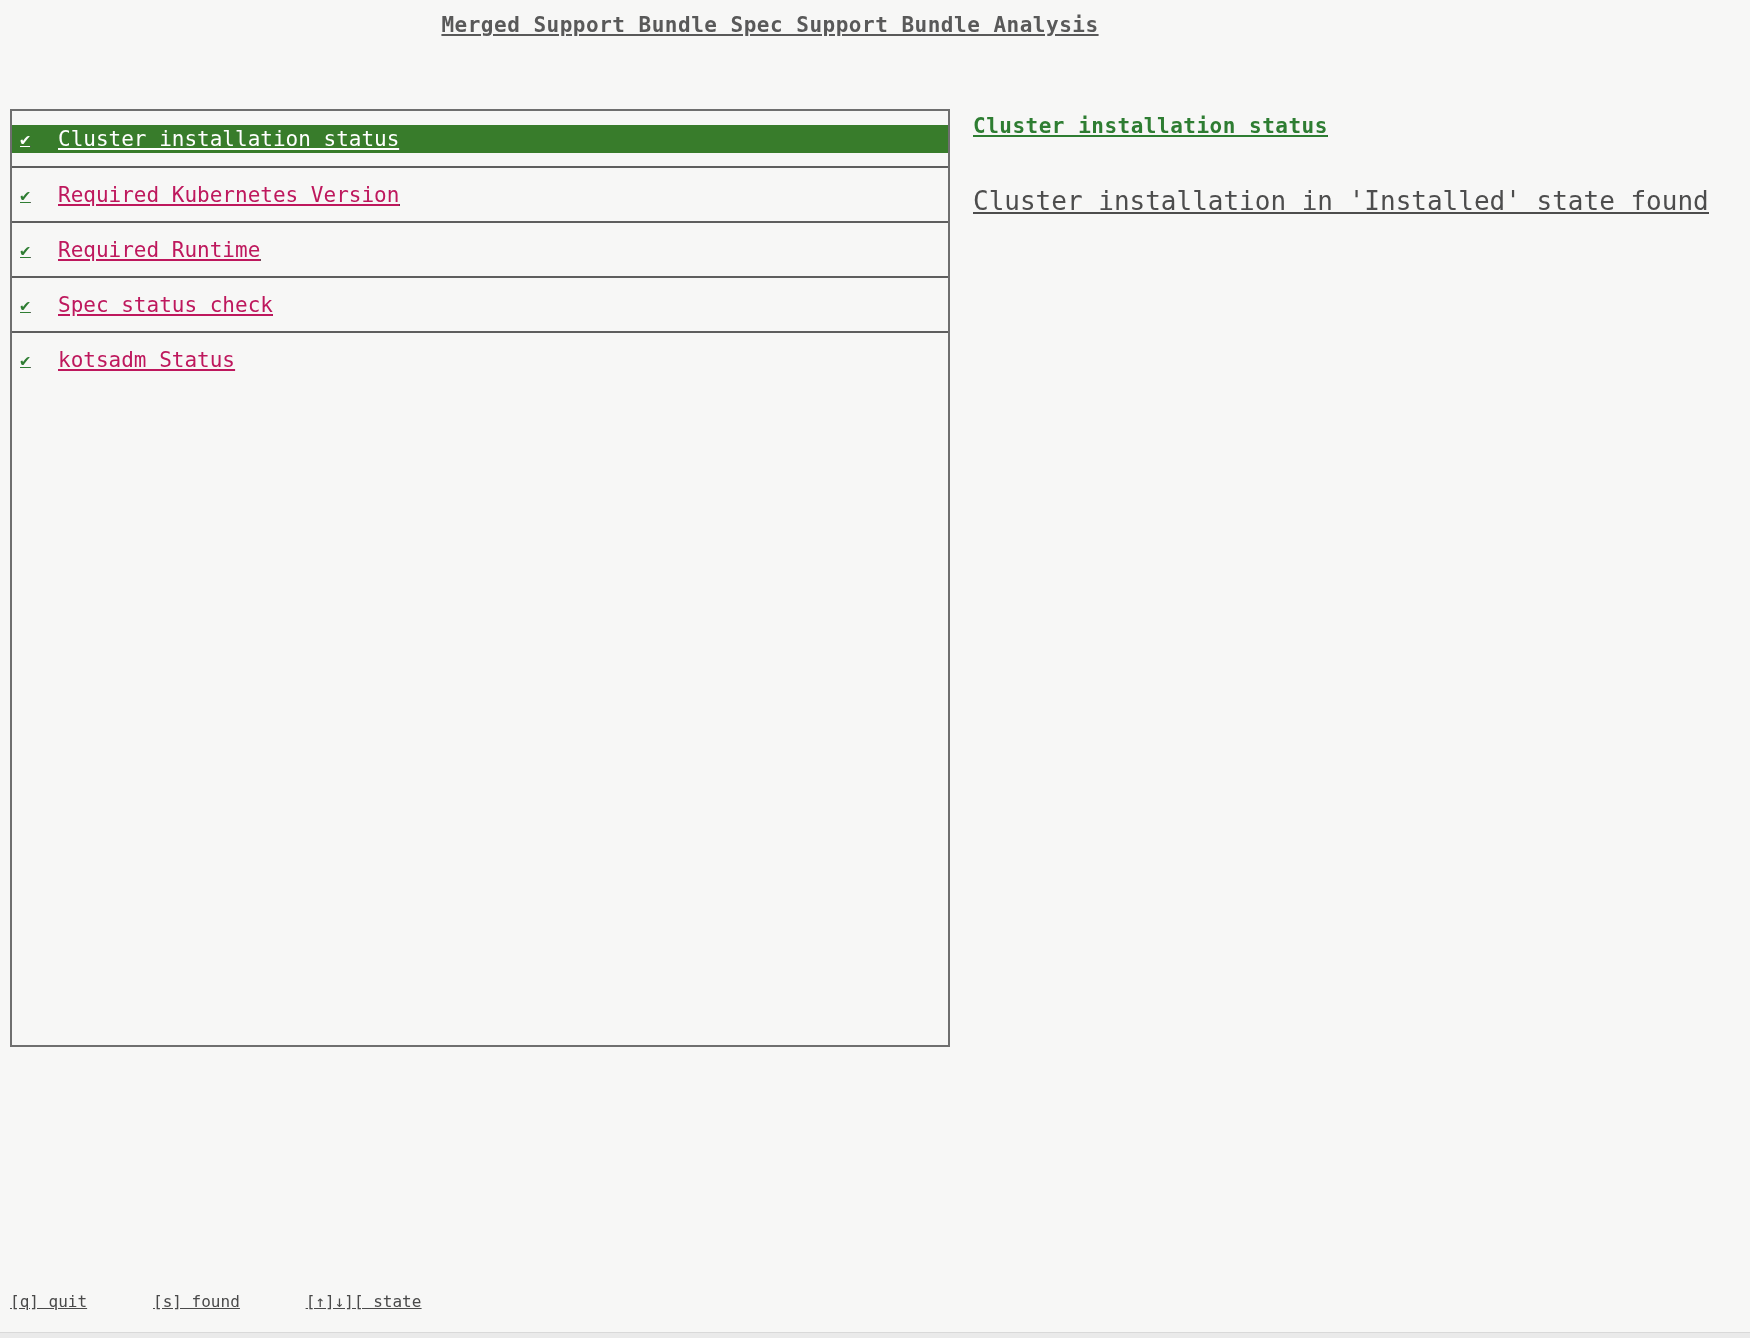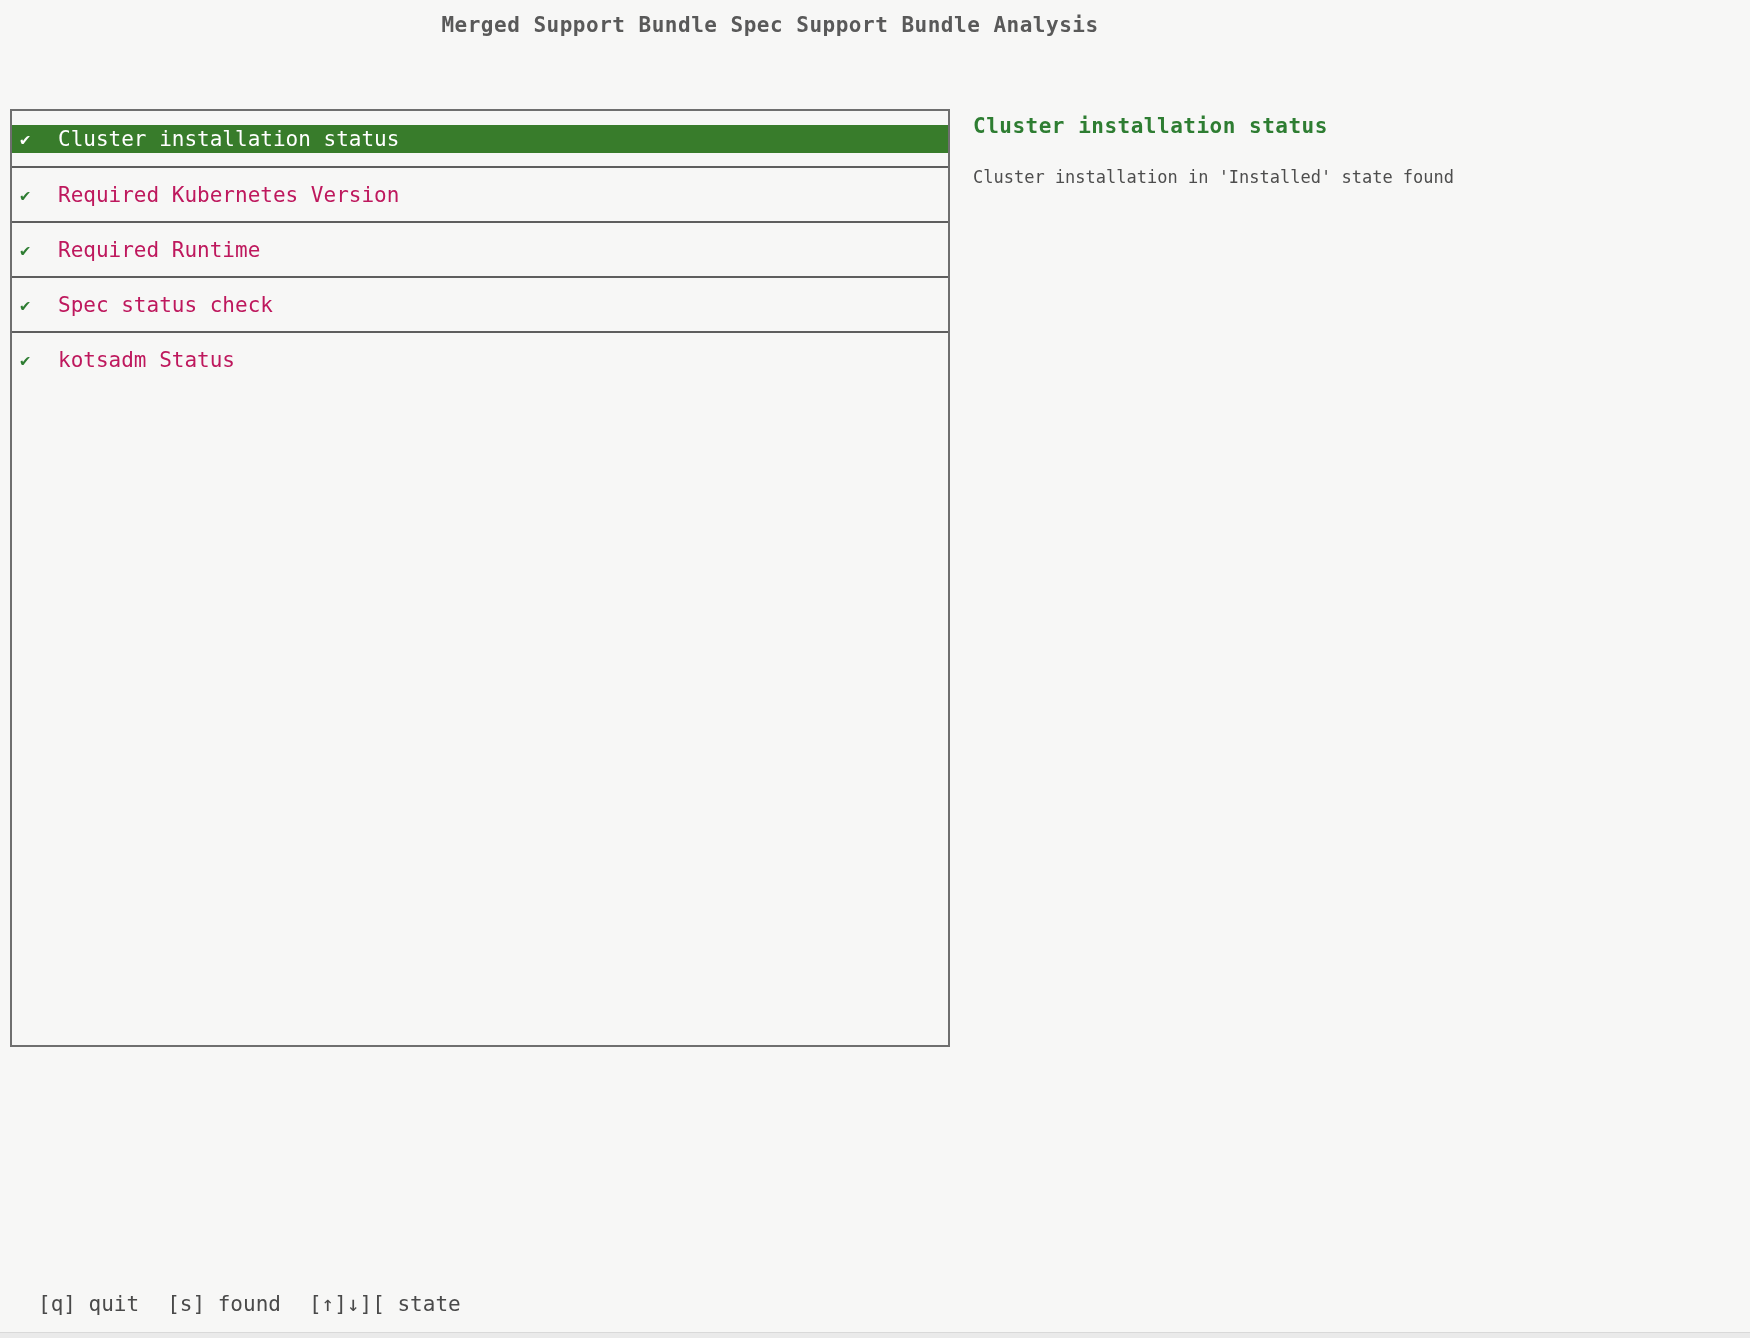--- a/index.html
+++ b/index.html
@@ -1,15 +1,15 @@
 <!DOCTYPE html>
 <html><head>
 <meta charset="utf-8">
 <style>
-  * { box-sizing: border-box; margin: 0; padding: 0; }
+  * { box-sizing: border-box; margin: 0; padding: 0; text-decoration: underline; }
   html, body { width: 1750px; height: 1338px; }
   body {
     background: #f7f7f6;
     font-family: "DejaVu Sans Mono", "Liberation Mono", monospace;
     overflow: hidden;
   }
   .screen { position: relative; width: 1750px; height: 1338px; }
 
   .title {
     position: absolute; top: 13px; left: 0; width: 1540px;
@@ -38,29 +38,29 @@
   .label { font-size: 21px; color: #be185d; white-space: pre; }
   .row.selected .bar { background: #387c2b; }
   .row.selected .check, .row.selected .label { color: #ffffff; }
 
   .detail { position: absolute; left: 973px; top: 113px; }
   .detail-heading {
     font-size: 21px; font-weight: bold; color: #2e7d32;
     line-height: 27px; letter-spacing: 0.5px;
   }
   .detail-message {
-    margin-top: 24px;
-    font-size: 17px; color: #4d4d4d; line-height: 27px;
+    margin-top: 48px;
+    font-size: 26px; color: #4d4d4d; line-height: 27px;
     white-space: pre;
   }
 
   .footer {
-    position: absolute; left: 38px; top: 1292px;
-    display: flex; gap: 28px;
-    font-size: 21px; color: #4a4a4a;
+    position: absolute; left: 10px; top: 1292px;
+    display: flex; gap: 66px;
+    font-size: 16px; color: #4a4a4a;
   }
   .footer span { white-space: pre; }
 
   .bottom-strip {
     position: absolute; left: 0; right: 0; bottom: 0;
     height: 6px; background: #eaeaea; border-top: 1px solid #d9d9d9;
   }
 </style>
 </head>
 <body>

